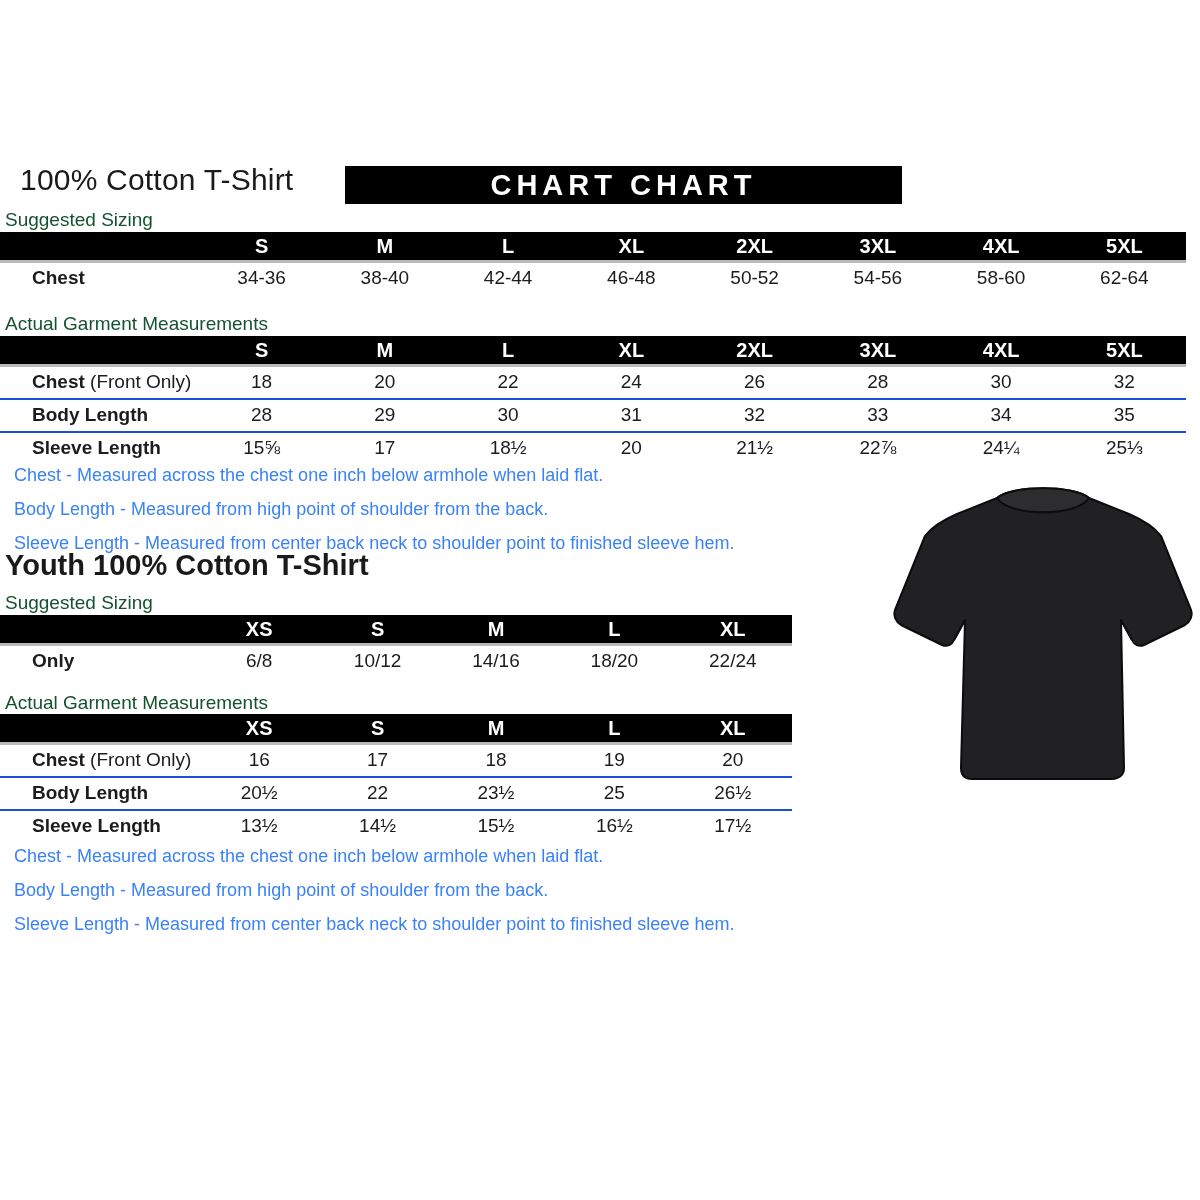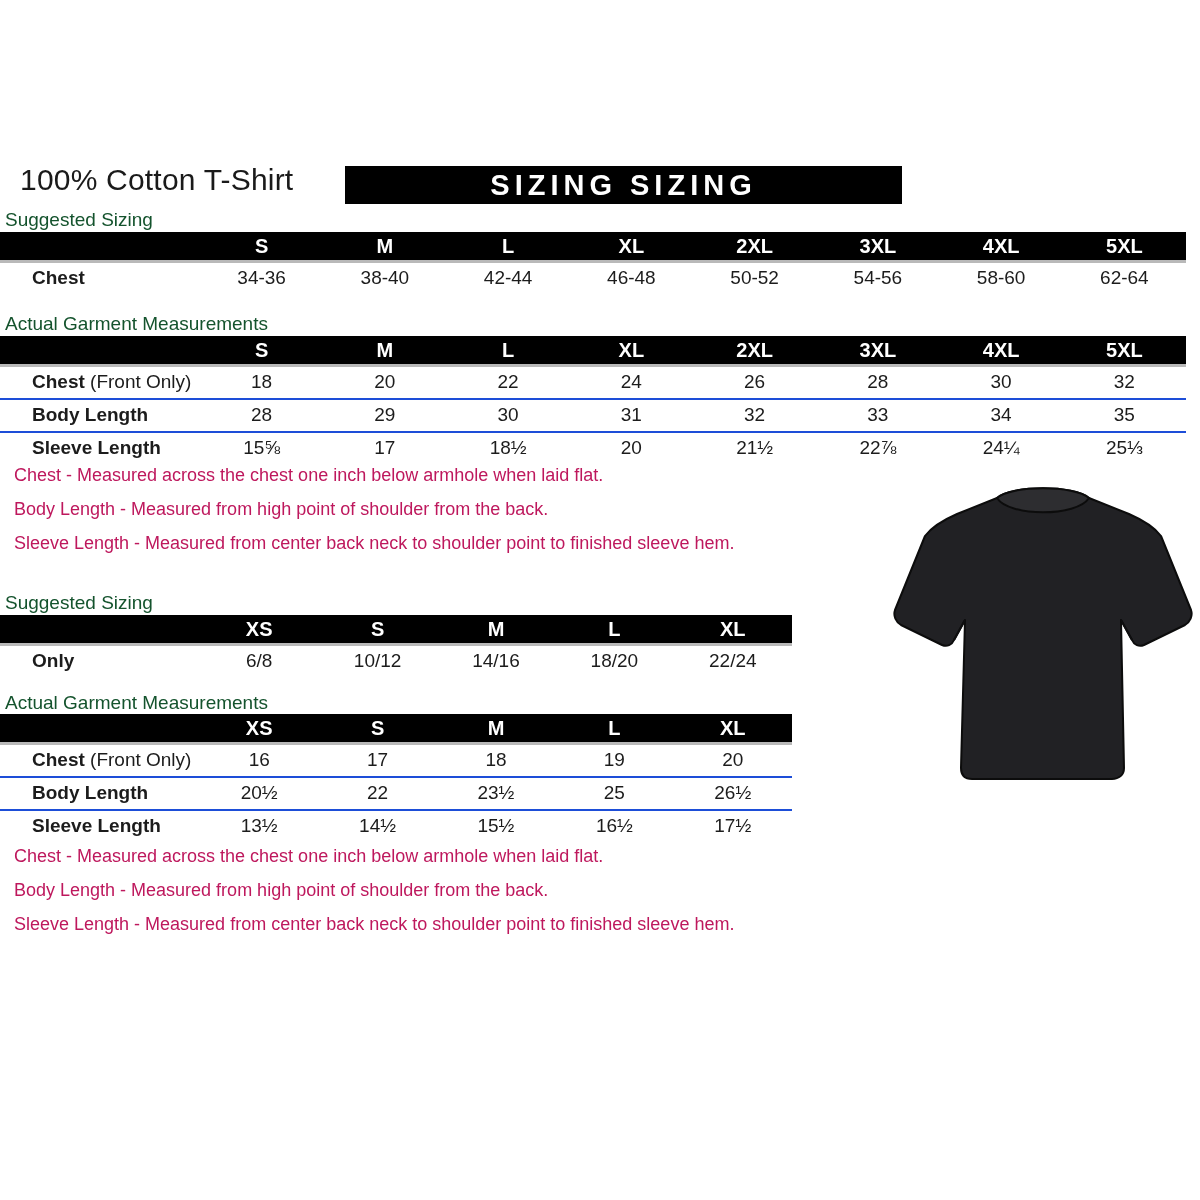--- a/index.html
+++ b/index.html
@@ -37,36 +37,36 @@
   }
   .size-table th:first-child, .size-table td:first-child { width:200px; }
   .size-table td {
     font-size:19px; text-align:center; height:27px; padding:1px 0 3px; color:#1c1c1c;
   }
   .size-table td.rowlabel { text-align:left; padding-left:32px; }
   .size-table td.rowlabel b { font-weight:700; }
   .size-table tbody tr + tr td { border-top:2px solid #1d4ed8; }
 
   
-  .notes { font-size:18px; line-height:34px; color:#be185d; }
+  .notes { font-size:18px; line-height:34px; color:#3b82f6; }
   #adult-notes { left:14px; top:458px; }
   #youth-notes { left:14px; top:839px; }
 
   
   #tshirt { left:893px; top:472px; }
 </style>
 </head>
 <body>
 
 <div class="page">
 
   <div class="abs" id="adult-title">100% Cotton T-Shirt</div>
 
   <div class="abs" id="sizing-banner">
-    <span>SIZING SIZING</span>
+    <span>CHART CHART</span>
   </div>
 
   <div class="abs section-label" id="adult-suggested-label">Suggested Sizing</div>
 
   <table class="size-table" id="adult-suggested-table">
       <thead>
         <tr>
           <th></th>
           <th>S</th>
           <th>M</th>
@@ -145,20 +145,21 @@
         </tr>
       </tbody>
     </table>
 
   <div class="abs notes" id="adult-notes">
       <div>Chest - Measured across the chest one inch below armhole when laid flat.</div>
       <div>Body Length - Measured from high point of shoulder from the back.</div>
       <div>Sleeve Length - Measured from center back neck to shoulder point to finished sleeve hem.</div>
     </div>
 
+  <div class="abs" id="youth-title">Youth 100% Cotton T-Shirt</div>
 
   <div class="abs section-label" id="youth-suggested-label">Suggested Sizing</div>
 
   <table class="size-table" id="youth-suggested-table">
       <thead>
         <tr>
           <th></th>
           <th>XS</th>
           <th>S</th>
           <th>M</th>

